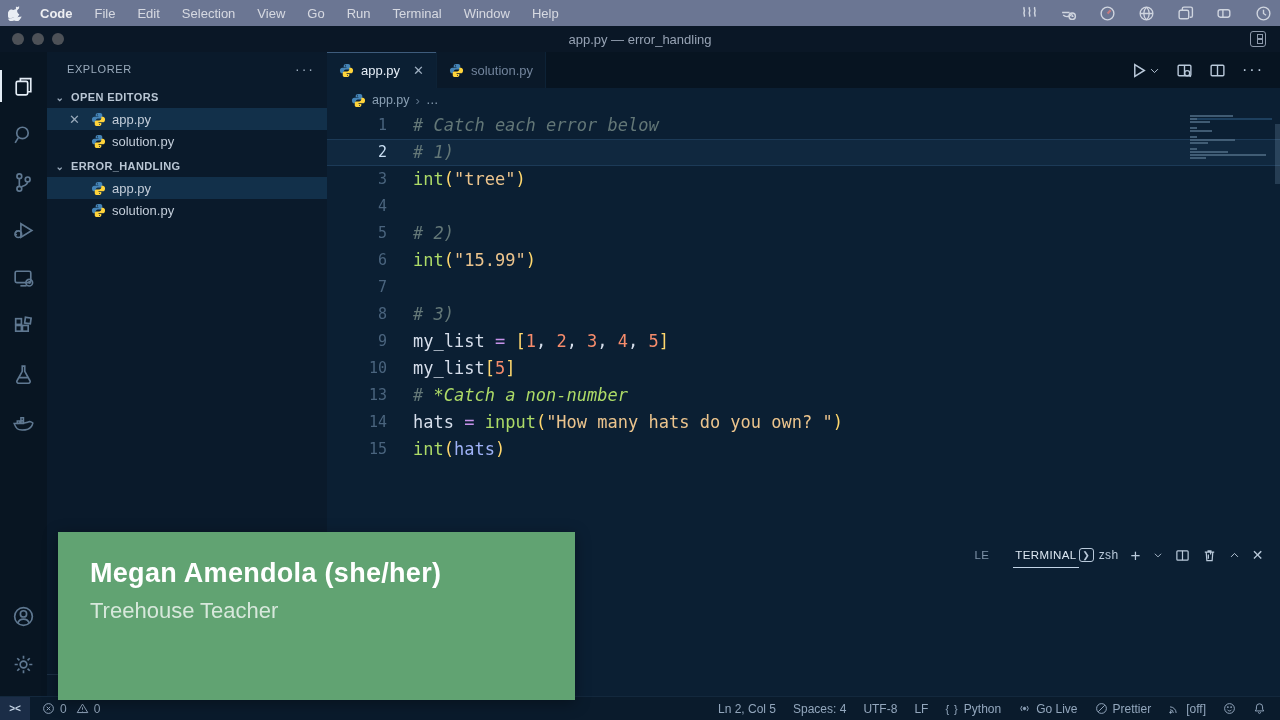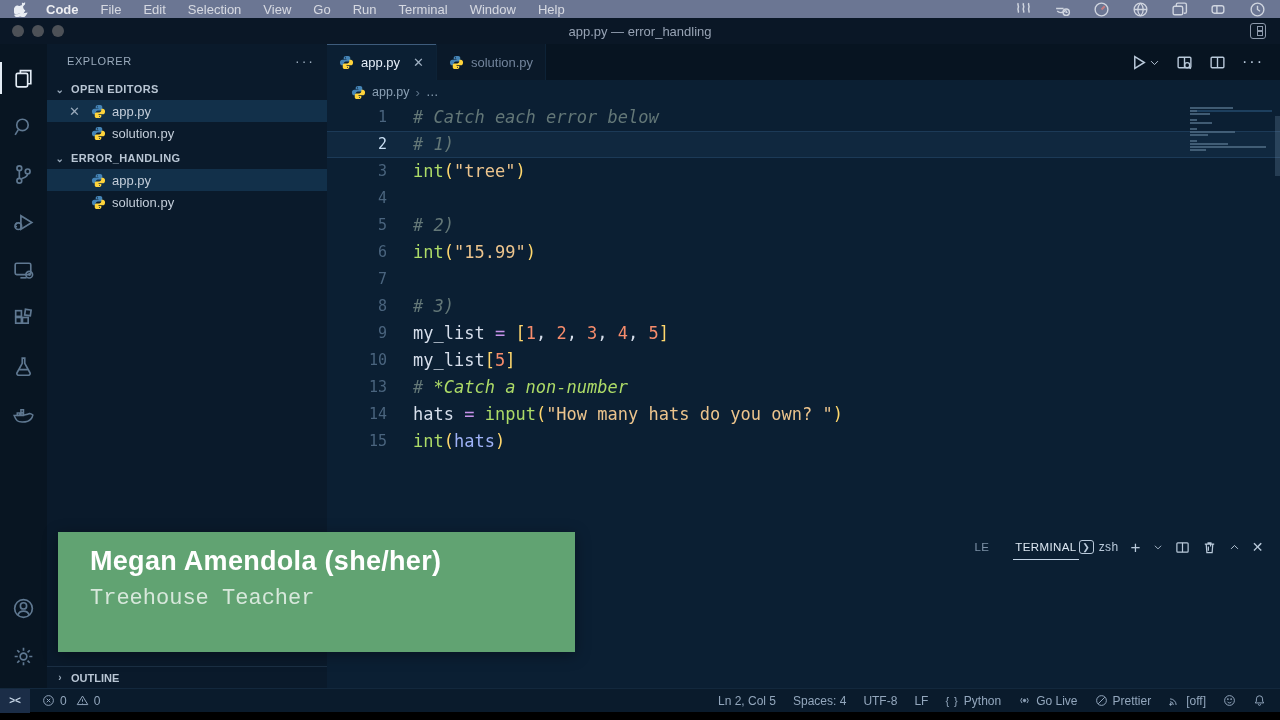--- a/index.html
+++ b/index.html
@@ -1,22 +1,22 @@
 <!DOCTYPE html>
 <html style="--menubar: #6b7693; --titlebar: #0a1726; --activity: #081522; --sidebar: #0a1a2b; --editor: #0b1f33; --tabbar: #071421; --panel-bg: #2c2936; --status: #0a1b2c; --card-green: #61a372; --py-blue: #4584b6; --py-yellow: #ffd43b; --comment: #637777; --gcomment: #addb67; --fn: #addb67; --brk: #ffd76d; --str: #ecc48d; --num: #f78c6c; --op: #c792ea; --var: #d6deeb; --pvar: #9fb2f7; --linenum: #4a647e; --linenum-active: #c9def2; --selection-row: #12304a;"><head>
 <meta charset="utf-8">
 <style>
   * { margin:0; padding:0; box-sizing:border-box; }
   html,body { width:1280px; height:720px; background:#000; overflow:hidden;
               font-family:"Liberation Sans", sans-serif; }
   .screen { position:relative; width:1280px; height:720px; overflow:hidden; }
 
   
-  .menubar { height:18px; background:var(--menubar); display:flex; align-items:center;
-             padding:0 14px; color:rgba(255,255,255,.88); font-size:13px;justify-content:center; }
+  .menubar { height:26px; background:var(--menubar); display:flex; align-items:center;
+             padding:0 8px; color:rgba(255,255,255,.88); font-size:13px;justify-content:center; }
   .menubar .apple { width:16px; height:16px; margin-right:16px; display:flex; align-items:center; }
   .menu-item { margin-right:22px; opacity:.82; }
   .menu-item.first { font-weight:bold; opacity:1; }
   .menu-extras { margin-left:auto; display:flex; gap:22px; align-items:center; opacity:.8; }
   .menu-extras svg { width:17px; height:17px; }
 
   
   .window { height:694px; display:flex; flex-direction:column; background:var(--editor); }
   .titlebar { height:26px; background:var(--titlebar); position:relative;
               display:flex; align-items:center; justify-content:center; flex:0 0 26px; }
@@ -117,25 +117,25 @@
   .statusbar { height:24px; flex:0 0 24px; background:var(--status); border-top:1px solid #13283d;
                display:flex; align-items:center; color:#93a7bd; font-size:12px; }
   .remote-box { width:30px; height:24px; background:#1b2d47; color:#c6d5e6; display:flex;
                 align-items:center; justify-content:center; font-size:10px; font-weight:bold; }
   .sb-left { display:flex; align-items:center; gap:5px; margin-left:12px; }
   .sb-right { margin-left:auto; display:flex; align-items:center; gap:17px; padding-right:14px; }
   .sb-item { display:flex; align-items:center; gap:5px; }
   .sb-item svg { width:13px; height:13px; }
 
   
-  .overlay-card { position:absolute; left:58px; top:532px; width:517px; height:120px;
-                  background:var(--card-green); z-index:50; padding:14px 0 0 32px;
+  .overlay-card { position:absolute; left:58px; top:532px; width:517px; height:168px;
+                  background:var(--card-green); z-index:50; padding:26px 0 0 32px;
                   box-shadow:0 3px 14px rgba(0,0,0,.35); color:#fff; }
   .card-name { font-size:27px; font-weight:bold; letter-spacing:.3px; }
-  .card-role { font-size:22px; color:rgba(255,255,255,.75); margin-top:9px;font-family:Liberation Mono, monospace; }
+  .card-role { font-size:22px; color:rgba(255,255,255,.75); margin-top:9px; }
 </style>
 </head>
 <body>
 
 <div class="screen">
 
   <div class="menubar">
     <span class="apple">
       <svg viewBox="0 0 16 16">
           <path fill="#e9edf3" d="M11.2 1.6c.1.9-.3 1.8-.8 2.4-.6.7-1.5 1.2-2.3 1.1-.1-.8.3-1.7.8-2.3.6-.7 1.6-1.2 2.3-1.2zM13.6 11.4c-.4 1-.6 1.4-1.2 2.3-.8 1.2-1.9 2.7-3.2 2.7-1.2 0-1.5-.8-3.1-.8-1.6 0-2 .8-3.1.8C1.7 16.4.7 15 0 13.8"></path>

